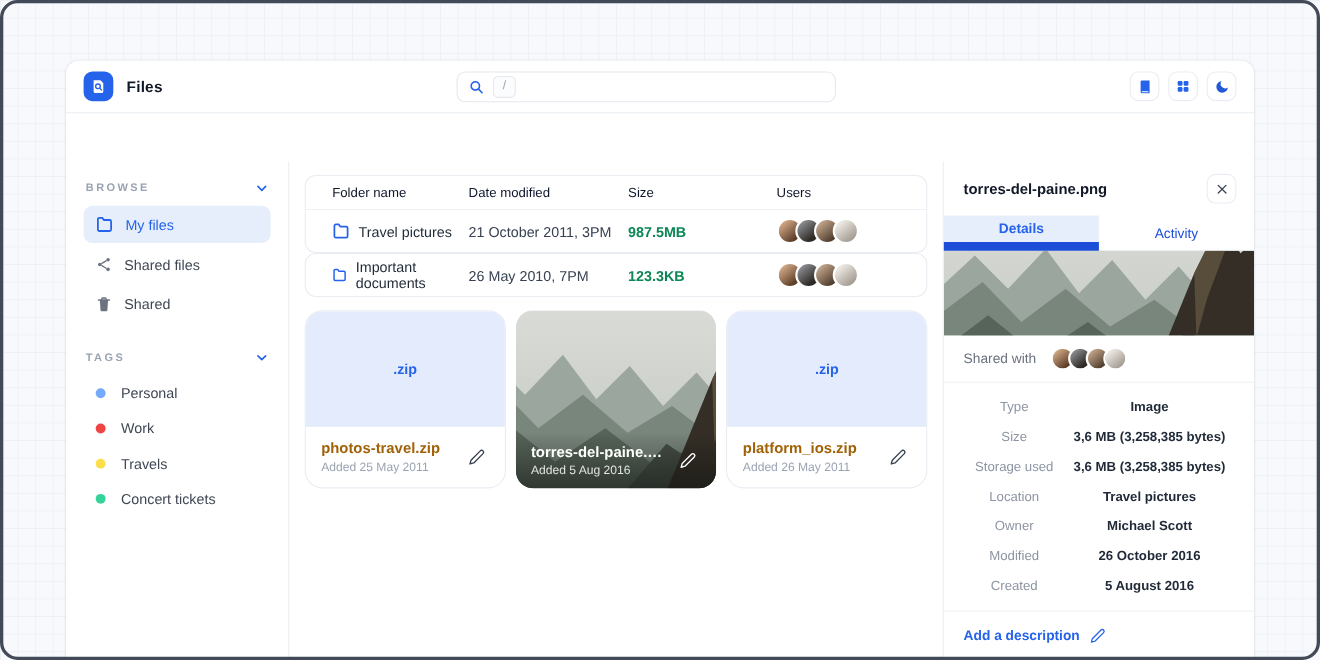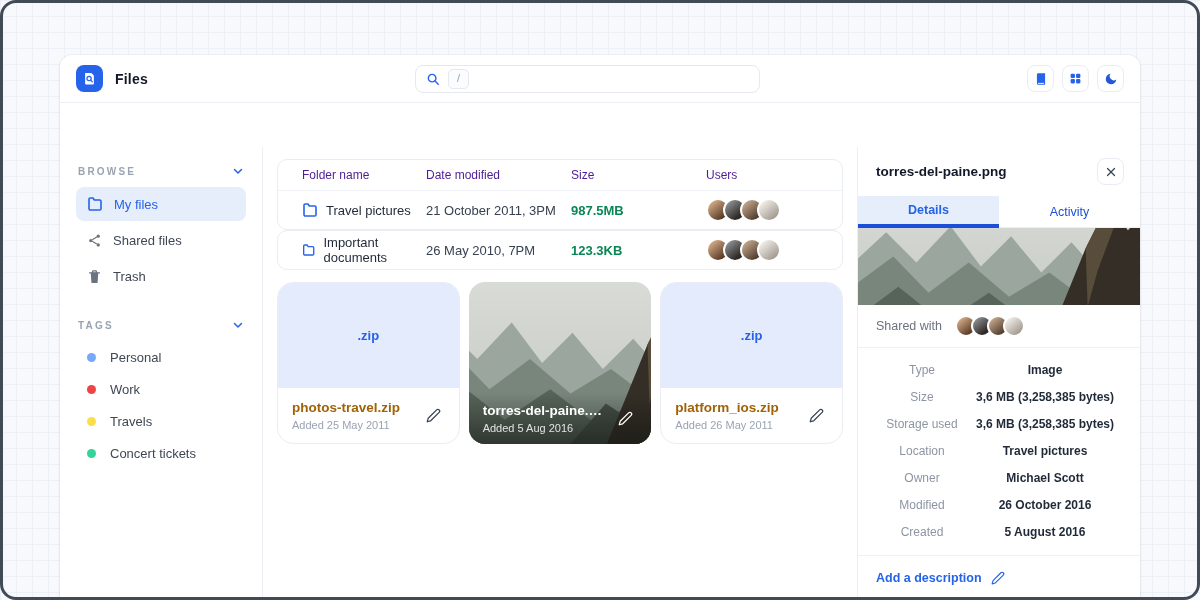--- a/index.html
+++ b/index.html
@@ -80,21 +80,21 @@
     padding: 0 11px; font-size: 13px; font-weight: 500; color: #3f4754; cursor: pointer;
   }
   .dot { width: 9px; height: 9px; border-radius: 50%; flex: 0 0 auto; }
   
   .tcard { border: 1px solid #e9edf2; border-radius: 10px; background: #fff; }
   .tcard + .tcard { }
   .trow, .thead {
     display: grid; grid-template-columns: 124px 145px 135px 1fr;
     align-items: center; padding: 0 24px;
   }
-  .thead { height: 31px; border-bottom: 1px solid #eef1f5; color: #4c1d95; font-size: 12px; }
+  .thead { height: 31px; border-bottom: 1px solid #eef1f5; color: #0f172a; font-size: 12px; }
   .trow { height: 38px; font-size: 13px; cursor: pointer; }
   .fname { display: flex; align-items: center; gap: 8px; font-weight: 500; color: #1f2937; }
   .fdate { color: #374151; }
   .fsize { font-weight: 700; }
   .avatars { display: flex; }
   .av {
     width: 24px; height: 24px; border-radius: 50%; border: 2px solid #fff; margin-left: -7px;
   }
   .av:first-child { margin-left: 0; }
   .av.a1 { background: linear-gradient(140deg, #d9b08c 10%, #5c3d28 80%); }
@@ -135,21 +135,21 @@
   .close-btn {
     width: 27px; height: 27px; border: 1px solid #e9edf3; border-radius: 8px; background: #fff;
     display: flex; align-items: center; justify-content: center; cursor: pointer; color: #374151;
   }
   .tabs { display: grid; grid-template-columns: 1fr 1fr; }
   .tab {
     height: 32px; display: flex; align-items: center; justify-content: center;
     font-size: 12.5px; color: #1d4ed8; border-bottom: 1px solid #eceff3; cursor: pointer;
   }
   .tab.active {
-    background: #e7eefb; color: #2563eb; font-weight: 700; border-bottom: 4px solid #1d4ed8;
+    background: #e7eefb; color: #2563eb; font-weight: 700; border-bottom: 8px solid #1d4ed8;
   }
   .panel-img { height: 125px; overflow: hidden; }
   .panel-img svg { width: 100%; height: 100%; display: block; }
   .shared {
     display: flex; align-items: center; gap: 13px; padding: 10px 18px;
     border-bottom: 1px solid #eef1f5;
   }
   .shared-label { font-size: 12.5px; color: #6b7280; }
   .shared .av { width: 22px; height: 22px; margin-left: -6px; }
   .shared .av:first-child { margin-left: 0; }
@@ -268,21 +268,21 @@
         </span>
         <span>Shared files</span>
       </div>
       <div class="side-item">
         <span class="sicon">
           <svg width="15" height="15" viewBox="0 0 24 24">
             <path d="M4 6h16M9 6V4a1 1 0 0 1 1-1h4a1 1 0 0 1 1 1v2" fill="none" stroke="currentColor" stroke-width="2" stroke-linecap="round"></path>
             <path d="M6 6l1 15a1.5 1.5 0 0 0 1.5 1.4h7A1.5 1.5 0 0 0 17 21l1-15H6z" fill="currentColor"></path>
           </svg>
         </span>
-        <span>Trash</span>
+        <span>Shared</span>
       </div>
 
       <div class="tags-block">
         <div class="section-head">
           <span>TAGS</span>
           <svg width="12" height="12" viewBox="0 0 24 24">
             <polyline points="5,9 12,16 19,9" fill="none" stroke="#2563eb" stroke-width="3" stroke-linecap="round" stroke-linejoin="round"></polyline>
           </svg>
         </div>
         <div class="tag-item">

